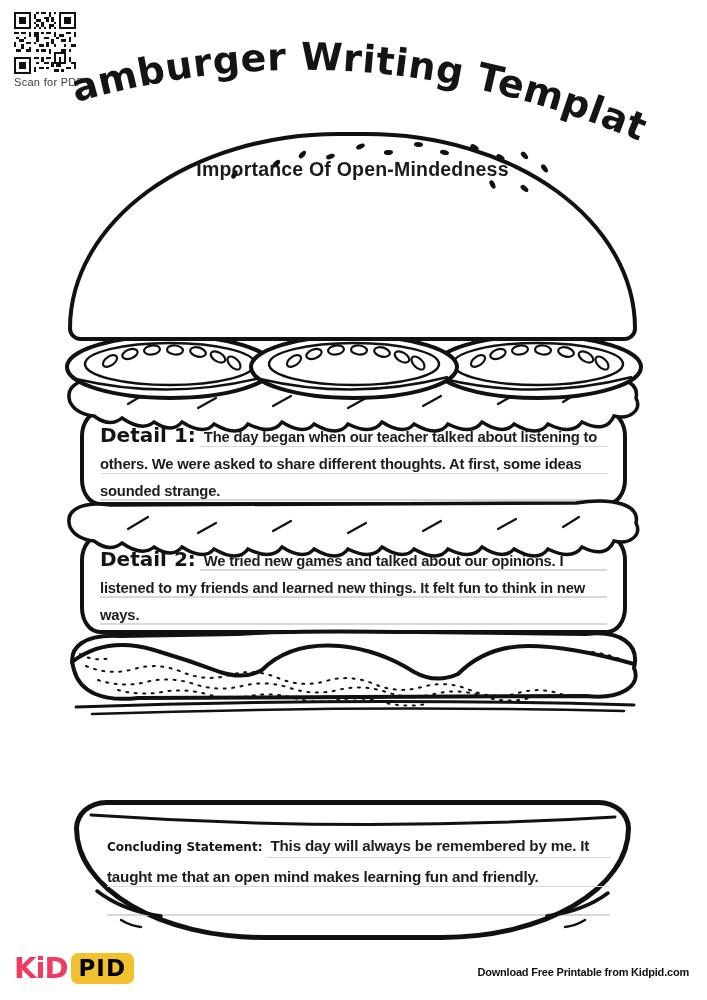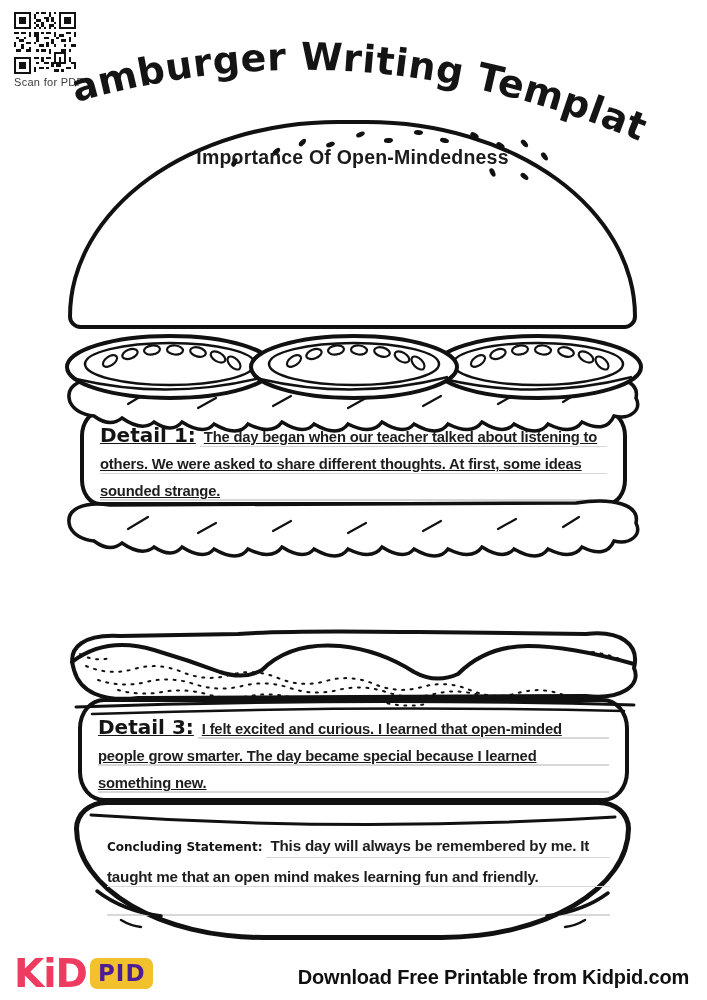--- a/index.html
+++ b/index.html
@@ -13,21 +13,21 @@
   .qr-label { font-size:11px; color:#3c3c3c; letter-spacing:.3px; margin-top:2px; white-space:nowrap; }
 
   
   .title-svg { position:absolute; left:0; top:0; width:707px; height:200px; }
   .title-svg text { font-family:"DejaVu Sans", sans-serif; font-weight:bold; font-size:38px; fill:#141414; letter-spacing:.5px; }
 
   
   .layer { position:absolute; }
 
   
-  .top-bun { left:68px; top:120px; width:569px; height:209px; background:#fff;
+  .top-bun { left:68px; top:132px; width:569px; height:209px; background:#fff;
              border:4px solid #111; border-radius:300px 300px 14px 14px / 218px 218px 14px 14px; z-index:7; }
   .seed { position:absolute; width:9px; height:5px; background:#111;
           border-radius:60% 40% 65% 35% / 55% 45% 60% 40%; }
   .bun-heading { position:absolute; top:22px; left:0; width:100%; text-align:center;
                  font-size:19.5px; font-weight:800; letter-spacing:.2px; color:#1b1b1b; }
 
   
   .sec-label { font-family:"DejaVu Sans", sans-serif; font-weight:700; font-size:20px; color:#141414;
                background:#fff; padding:2px 4px 7px 0; margin-right:4px; }
   .sec-label.small { font-size:12px; }
@@ -46,37 +46,37 @@
   .tomato  { left:60px; top:331px; width:586px; height:74px; z-index:6; }
   .lettuce1{ left:58px; top:372px; width:590px; height:66px; z-index:5; }
   .lettuce2{ left:58px; top:497px; width:590px; height:66px; z-index:5; }
   .patty   { left:58px; top:620px; width:592px; height:98px; z-index:6; }
 
   
   .detail-box { position:absolute; background:#fff; border:4px solid #111; border-radius:20px/26px; z-index:4; }
   .box1 { left:80px; top:410px; width:547px; height:96px; }
   .box2 { left:80px; top:534px; width:547px; height:100px; }
   .box3 { left:78px; top:698px; width:551px; height:104px; border-radius:26px/30px; }
-  .box-text { position:relative; margin:8px 16px 0; height:81px; overflow:hidden;text-decoration:underline; }
+  .box-text { position:relative; margin:8px 16px 0; height:81px; overflow:hidden; }
   .box3 .box-text { margin-top:12px; }
 
   
   .bottom-bun { left:74px; top:800px; width:557px; height:140px; background:#fff; border:5px solid #111;
                 border-radius:34px 34px 200px 200px / 30px 30px 118px 118px; z-index:5; }
   .bun-inner-line, .bun-accents { position:absolute; left:0; width:100%; }
   .bun-inner-line { top:2px; height:30px; }
   .bun-accents { bottom:4px; height:44px; }
   .conclusion-text { position:relative; margin:26px 16px 0 28px; height:87px; overflow:hidden; }
 
   
   .footer-logo { position:absolute; left:14px; top:951px; display:flex; align-items:center; }
-  .logo-kid { font-family:"DejaVu Sans", sans-serif; font-weight:800; font-size:39px; color:#ee3b5f; letter-spacing:-1px; }
-  .logo-pid { font-family:"DejaVu Sans", sans-serif; font-weight:800; font-size:23px; color:#4c1d95; background:#f2c12e;
+  .logo-kid { font-family:"DejaVu Sans", sans-serif; font-weight:800; font-size:29px; color:#ee3b5f; letter-spacing:-1px; }
+  .logo-pid { font-family:"DejaVu Sans", sans-serif; font-weight:800; font-size:23px; color:#000000; background:#f2c12e;
               border-radius:7px; padding:2px 8px 3px; margin-left:3px; letter-spacing:1px; }
-  .footer-link { position:absolute; right:18px; top:966px; font-size:20px; font-weight:700; color:#101010; letter-spacing:-.2px; }
+  .footer-link { position:absolute; right:18px; top:966px; font-size:11px; font-weight:700; color:#101010; letter-spacing:-.2px; }
 </style>
 </head>
 <body>
 
 <div class="page">
 
   <svg width="0" height="0" style="position:absolute" aria-hidden="true">
     <defs>
       <g id="tomato-slice">
         <ellipse cx="110" cy="36" rx="103" ry="31" fill="#fff" stroke="#111" stroke-width="4"></ellipse>
@@ -176,42 +176,42 @@
   <div class="detail-box box1">
     <div class="ruled lines-27 box-text">
       <span class="sec-label">Detail 1:</span><span class="fill-text">The day began when our teacher talked about listening to others. We were asked to share different thoughts. At first, some ideas sounded strange.</span>
     </div>
   </div>
 
   <svg class="layer lettuce2" viewBox="0 0 590 66">
     <use href="#lettuce-shape"></use>
   </svg>
 
+  <div class="detail-box box2">
+    <div class="ruled lines-27 box-text">
+      <span class="sec-label">Detail 2:</span><span class="fill-text">We tried new games and talked about our opinions. I listened to my friends and learned new things. It felt fun to think in new ways.</span>
+    </div>
+  </div>
 
   <svg class="layer patty" viewBox="0 0 592 98">
     <path fill="#fff" stroke="#111" stroke-width="4" d="M16,50 C8,26 28,14 62,16 L180,14 C240,10 300,12 360,12 L528,14 C562,10 582,24 576,48
          C584,66 562,80 528,76 L80,78 C44,82 22,72 16,50 Z"></path>
     <path fill="none" stroke="#111" stroke-width="4" stroke-linecap="round" d="M14,42 Q48,16 96,30 Q130,40 162,52 Q186,60 204,50 Q232,22 282,26 Q322,30 356,52
          Q378,64 400,54 Q428,26 470,26 Q512,26 576,44"></path>
     <g fill="none" stroke="#111" stroke-width="2" stroke-linecap="round" stroke-dasharray="2 6.5">
       <path d="M28,46 q24,10 48,3 t48,3 t48,3 t48,3 t48,3 t48,3 t48,3 t48,3 t48,3 t48,3"></path>
       <path d="M40,60 q24,8 48,2 t48,2 t48,2 t48,2 t48,2 t48,2 t48,2 t48,2 t48,2"></path>
       <path d="M60,70 q22,6 44,2 t44,2 t44,2 t44,2 t44,2 t44,2 t44,2"></path>
       <path d="M22,34 q14,8 30,4"></path>
       <path d="M534,32 q16,2 30,8"></path>
     </g>
     <path fill="none" stroke="#111" stroke-width="3" stroke-linecap="round" d="M18,87 Q300,77 576,85"></path>
     <path fill="none" stroke="#111" stroke-width="2.5" stroke-linecap="round" d="M34,94 Q300,85 566,91"></path>
   </svg>
 
-  <div class="detail-box box3">
-    <div class="ruled lines-27 box-text">
-      <span class="sec-label">Detail 3:</span><span class="fill-text">I felt excited and curious. I learned that open-minded people grow smarter. The day became special because I learned something new.</span>
-    </div>
-  </div>
 
   <div class="layer bottom-bun">
     <svg class="bun-inner-line" viewBox="0 0 547 30" preserveAspectRatio="none">
       <path d="M12,8 Q274,26 536,10" fill="none" stroke="#111" stroke-width="3" stroke-linecap="round"></path>
     </svg>
     <div class="ruled lines-29 conclusion-text">
       <span class="sec-label small">Concluding Statement:</span><span class="fill-text">This day will always be remembered by me. It taught me that an open mind makes learning fun and friendly.</span>
     </div>
     <svg class="bun-accents" viewBox="0 0 547 44" preserveAspectRatio="none">
       <g fill="none" stroke="#111" stroke-linecap="round">

